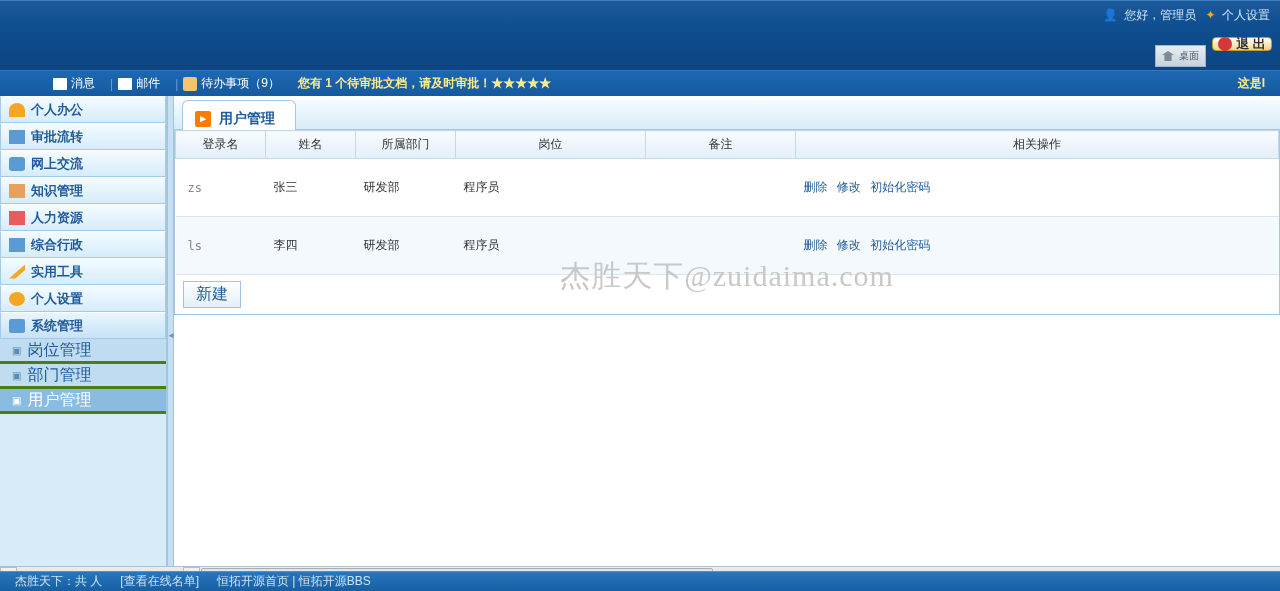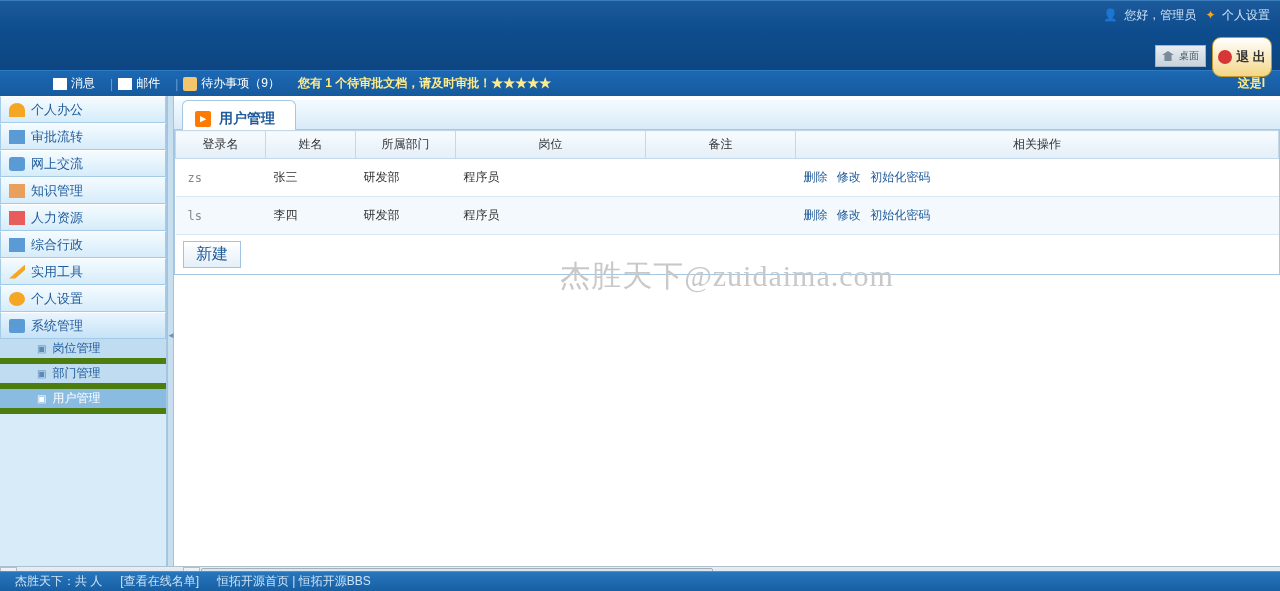--- a/index.html
+++ b/index.html
@@ -8,64 +8,64 @@
 
 .header { height: 70px; background: linear-gradient(to bottom, #1d5a9b 0%, #0e4d8e 40%, #0d4682 100%); position: relative; border-top: 1px solid #3a7dbb; }
 .logo { position: absolute; left: 20px; top: 22px; color: #e6f0fa; font-size: 26px; font-weight: normal; text-shadow: 1px 1px 2px rgba(0,0,0,0.5); }
 .top-right { position: absolute; right: 10px; top: 6px; color: #cfe6f9; font-size: 12px; }
 .top-right a { color: #cfe6f9; text-decoration: none; }
 .user-icon { color: #66d24a; margin-right: 3px; }
 .settings-icon { color: #f5a623; margin: 0 3px 0 6px; }
 .tab-bar { position: absolute; right: 70px; top: 44px; display: flex; align-items: center; }
 .tab-item { background: linear-gradient(#e8eef3,#c8d3db); border: 1px solid #9fb5c8; padding: 3px 6px; font-size: 10px; color: #4a5a68; margin-right: 4px; display: flex; align-items: center; }
 .tab-item::before { content: ""; display: inline-block; width: 12px; height: 10px; background: #7a8a98; margin-right: 5px; clip-path: polygon(50% 0, 100% 40%, 80% 40%, 80% 100%, 20% 100%, 20% 40%, 0 40%); }
-.exit-btn { position: absolute; right: 8px; top: 36px; width: 60px; height: 40px; background: linear-gradient(#fff,#f3d686); border: 1px solid #c49a2e; border-radius: 9px; display: flex; align-items: center; justify-content: center; gap: 4px; color: #333; font-weight: bold; font-size: 13px; cursor: pointer; }
+.exit-btn { position: absolute; right: 8px; top: 36px; width: 60px; height: 14px; background: linear-gradient(#fff,#f3d686); border: 1px solid #c49a2e; border-radius: 4px; display: flex; align-items: center; justify-content: center; gap: 4px; color: #333; font-weight: bold; font-size: 13px; cursor: pointer; }
 .exit-btn::before { content: ""; width: 14px; height: 14px; background: #d63636; border-radius: 50%; display: inline-block; }
 
 
 .toolbar { height: 26px; background: linear-gradient(#1d68b3,#155a9e); border-top: 1px solid #2d7ac3; display: flex; align-items: center; padding-left: 53px; color: #fff; font-size: 12px; }
 .toolbar-item { display: flex; align-items: center; margin-right: 10px; cursor: pointer; }
 .toolbar-sep { color: #6ba0d0; margin: 0 5px; }
 .toolbar-icon { width: 14px; height: 12px; background: #fff; margin-right: 4px; display: inline-block; }
 .hand-icon { width: 14px; height: 14px; background: #f5c56c; border-radius: 2px; margin-right: 4px; display: inline-block; }
 .notice-text { color: #ffeb8a; font-weight: bold; margin-left: 8px; }
 .toolbar-right { margin-left: auto; margin-right: 15px; color: #ffeb8a; font-weight: bold; }
 
 
 .main { display: flex; height: 470px; }
 .sidebar { width: 167px; background: #d7ebf9; border-right: 1px solid #a5c7e2; }
-.sidebar-item { height: 27px; background: linear-gradient(#f4fbff,#d6ecfa); border: 1px solid #a3cbe8; border-top: 1px solid #fff; display: flex; align-items: center; padding-left: 8px; color: #1f5a9a; font-size: 13px; font-weight: normal; cursor: pointer; margin-bottom: 0; }
+.sidebar-item { height: 27px; background: linear-gradient(#f4fbff,#d6ecfa); border: 1px solid #a3cbe8; border-top: 1px solid #fff; display: flex; align-items: center; padding-left: 8px; color: #1f5a9a; font-size: 13px; font-weight: bold; cursor: pointer; margin-bottom: 0; }
 .sidebar-item.active { background: linear-gradient(#e9f5fe,#c6e2f7); }
 .sidebar-icon { width: 16px; height: 14px; margin-right: 6px; display: inline-block; }
 .ic-person { background: #f5a623; border-radius: 50% 50% 0 0; }
 .ic-flow { background: #5b9bd5; }
 .ic-chat { background: #5b9bd5; border-radius: 3px; }
 .ic-book { background: #e8a05c; }
 .ic-admin { background: #5b9bd5; }
 .ic-hr { background: #e85c5c; }
 .ic-tool { background: #f5a623; clip-path: polygon(0 100%, 100% 0, 100% 40%, 40% 100%); }
 .ic-set { background: #f5a623; border-radius: 50%; }
 .ic-sys { background: #5b9bd5; border-radius: 2px; }
 .submenu { background: #c0dcf0; }
-.submenu-item { height: 25px; display: flex; align-items: center; padding-left: 37px; color: #1f5a9a; font-size: 12px; cursor: pointer; border-bottom: 6px solid #4d7c0f; }
+.submenu-item { height: 25px; display: flex; align-items: center; padding-left: 12px; color: #1f5a9a; font-size: 16px; cursor: pointer; border-bottom: 3px solid #4d7c0f; }
 .submenu-item.selected { background: #8abbe0; color: #fff; }
 .submenu-item::before { content: "▣"; font-size: 10px; margin-right: 6px; color: #5a8ab5; }
 .submenu-item.selected::before { color: #fff; }
 .splitter { width: 7px; background: #c8dff0; border-left: 1px solid #9fc3e0; border-right: 1px solid #9fc3e0; position: relative; }
 .splitter::after { content: "◄"; position: absolute; top: 50%; left: -1px; font-size: 8px; color: #6a93b5; }
 
 
 .content { flex: 1; background: #fff; position: relative; overflow: hidden; }
 .content-header { height: 30px; background: linear-gradient(#f4fbff,#d8ebf8); border-bottom: 1px solid #a5c7e2; position: relative; margin-top: 4px; }
 .content-header-tab { position: absolute; left: 8px; top: 0; height: 30px; background: #fff; border: 1px solid #a5c7e2; border-bottom: none; border-radius: 6px 6px 0 0; padding: 6px 20px 0 12px; display: flex; align-items: center; color: #1f5a9a; font-size: 14px; font-weight: bold; }
 .content-header-tab::before { content: "▸"; background: #ff7a00; color: #fff; width: 16px; height: 16px; display: inline-flex; align-items: center; justify-content: center; margin-right: 8px; font-size: 11px; border-radius: 2px; }
 .table-wrap { padding: 0; border: 1px solid #a5c7e2; border-top: none; margin: 0; }
 table { width: 100%; border-collapse: collapse; }
 thead th { background: linear-gradient(#f7fbfe,#e4eff8); border: 1px solid #c3d9ea; height: 28px; color: #333; font-weight: normal; font-size: 12px; text-align: center; }
-tbody td { border-bottom: 1px solid #d8e7f2; height: 24px; padding: 10px 8px; color: #333; font-size: 12px; }
+tbody td { border-bottom: 1px solid #d8e7f2; height: 24px; padding: 20px 8px; color: #333; font-size: 12px; }
 tbody tr:nth-child(even) { background: #f4f9fd; }
 .login-col { color: #888; font-family: monospace; padding-left: 12px; }
 .action-link { color: #1f5a9a; margin-right: 6px; cursor: pointer; }
 .new-btn { margin: 6px 0 6px 8px; padding: 2px 12px; background: linear-gradient(#fff,#e4eff8); border: 1px solid #9fc3e0; color: #1f5a9a; font-size: 16px; cursor: pointer; }
 .watermark { position: absolute; left: 50%; top: 160px; transform: translateX(-50%); font-size: 30px; color: #c8c8c8; font-family: "SimSun", serif; letter-spacing: 1px; pointer-events: none; white-space: nowrap; }
 
 
 .scroll-track { height: 17px; background: linear-gradient(#e8eef3,#cfdae3); border-top: 1px solid #b0c0cd; display: flex; }
 .scroll-arrow { width: 17px; height: 17px; background: linear-gradient(#f0f4f8,#d0dae3); border: 1px solid #b0c0cd; display: flex; align-items: center; justify-content: center; font-size: 9px; color: #5a6a78; }
 .scroll-thumb { flex: 0 0 40%; height: 15px; margin: 1px; background: linear-gradient(#e0e8ef,#c0cdd8); border: 1px solid #a0b0bd; border-radius: 2px; }

